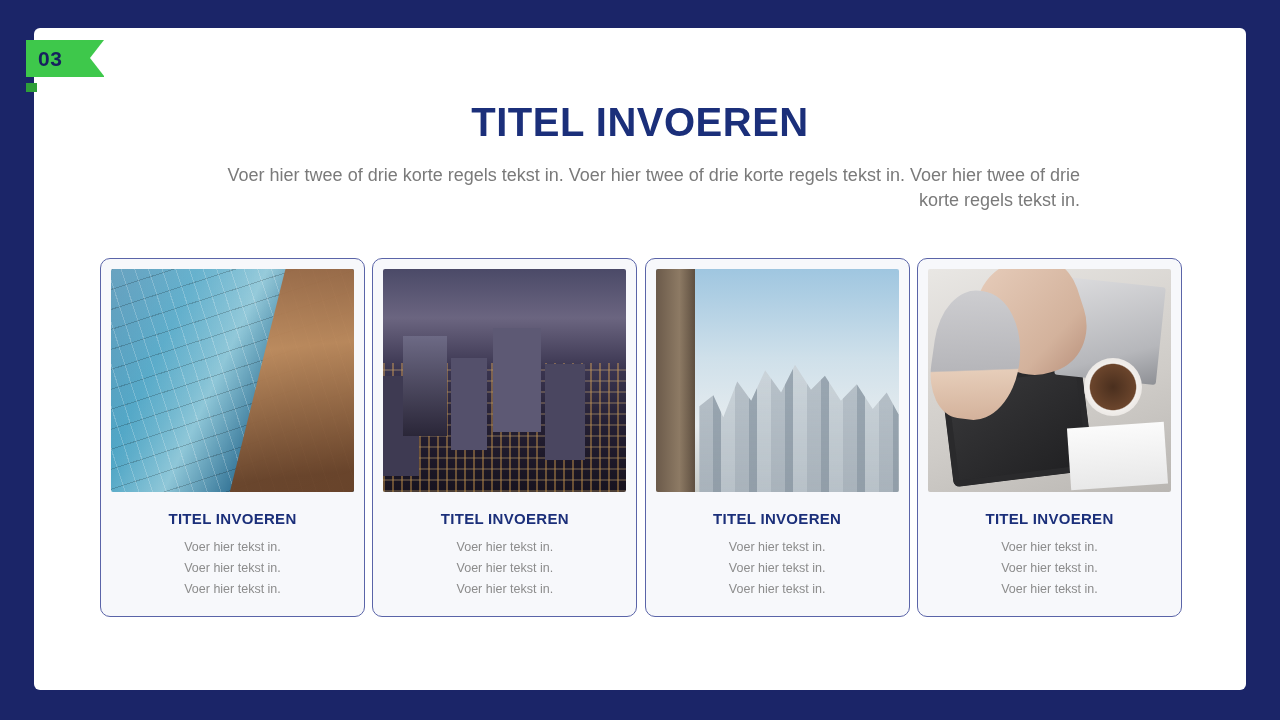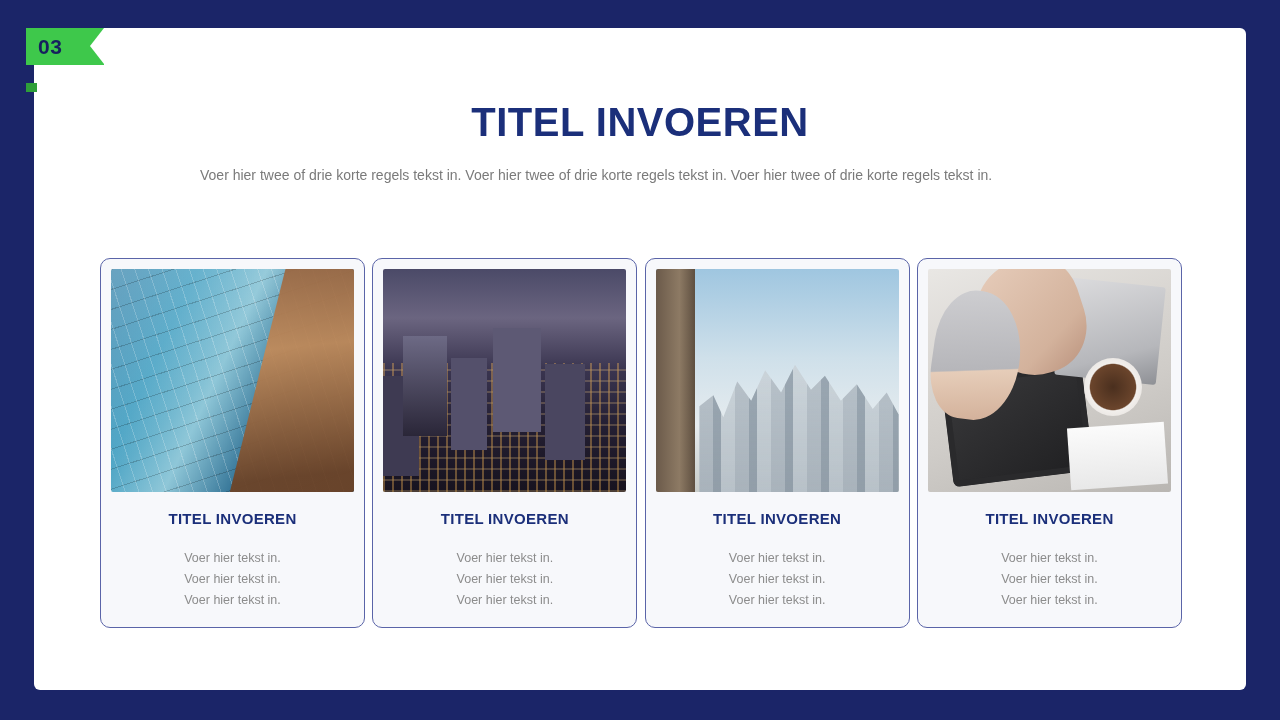--- a/index.html
+++ b/index.html
@@ -24,21 +24,21 @@
     left: 34px;
     top: 28px;
     width: 1212px;
     height: 662px;
     background: #ffffff;
     border-radius: 6px;
   }
   .ribbon {
     position: absolute;
     left: 26px;
-    top: 28px;
+    top: 40px;
     width: 78px;
     height: 37px;
     background: #3ec84b;
     display: flex;
     align-items: center;
     justify-content: flex-start;
     padding-left: 12px;
     box-sizing: border-box;
     z-index: 5;
   }
@@ -78,22 +78,22 @@
     font-weight: bold;
     color: #1b2f7a;
     letter-spacing: 0.5px;
   }
   .subtitle {
     position: absolute;
     left: 50%;
     transform: translateX(-50%);
     top: 163px;
     width: 880px;
-    text-align: left;
-    font-size: 14px;
+    text-align: right;
+    font-size: 18px;
     line-height: 25px;
     color: #7a7a7a;
     font-weight: 300;
   }
   .cards {
     position: absolute;
     left: 100px;
     top: 258px;
     width: 1082px;
     display: flex;
@@ -116,21 +116,21 @@
   }
   .card-title {
     margin-top: 18px;
     text-align: center;
     font-size: 15px;
     font-weight: bold;
     color: #1b2f7a;
     letter-spacing: 0.3px;
   }
   .card-lines {
-    margin-top: 21px;
+    margin-top: 10px;
     text-align: center;
   }
   .card-line {
     font-size: 12.5px;
     line-height: 21px;
     color: #8c8c8c;
     font-weight: 300;
   }
 
   

